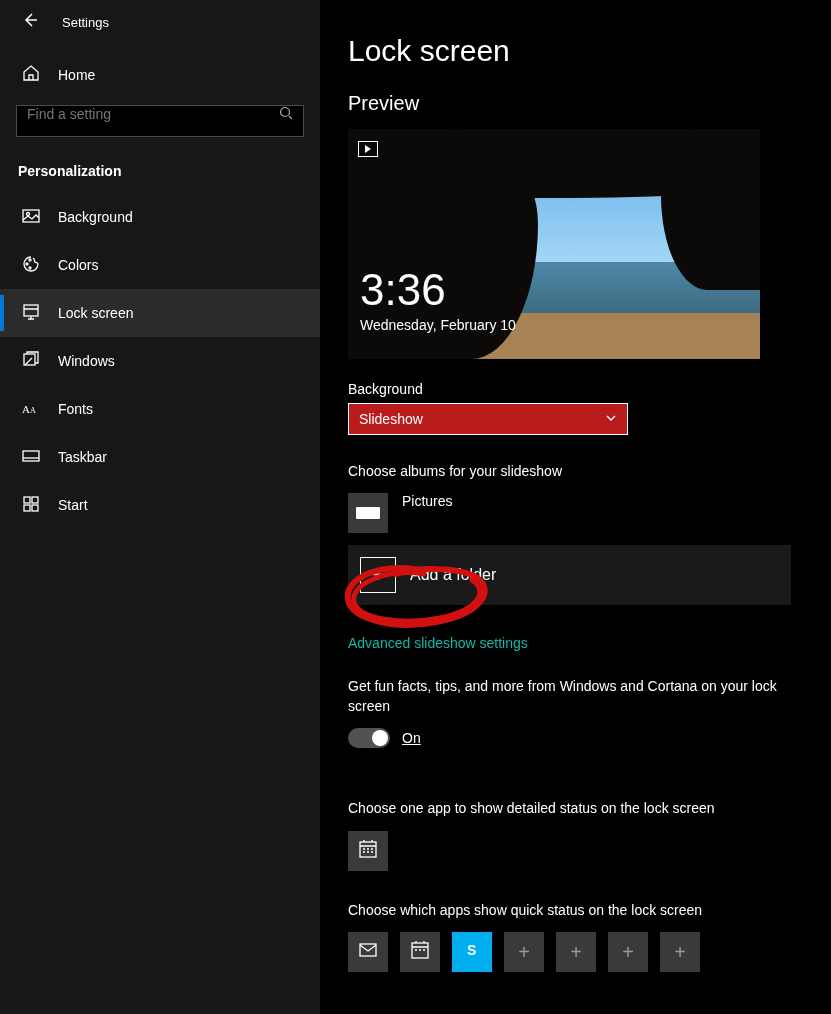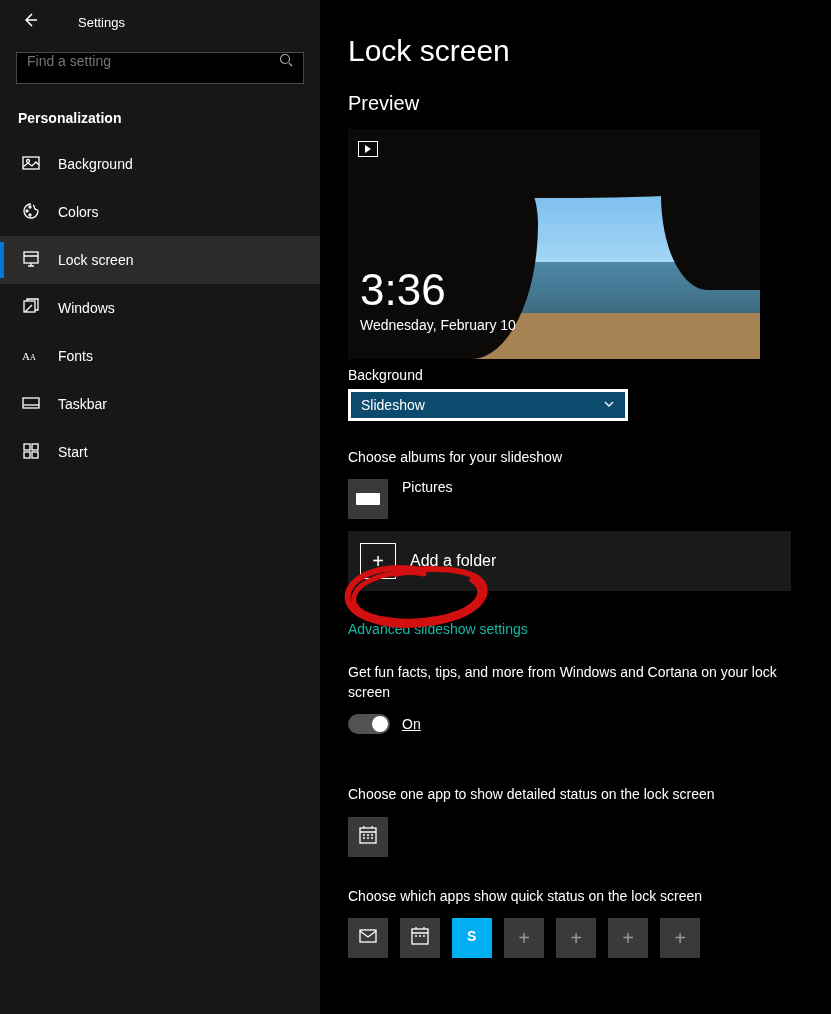--- a/index.html
+++ b/index.html
@@ -15,21 +15,21 @@
   .sidebar {
     width: 320px;
     background: #171717;
     padding: 0;
     position: relative;
   }
   .titlebar {
     display: flex;
     align-items: center;
     padding: 12px 18px 12px 22px;
-    gap: 40px;
+    gap: 24px;
   }
   .titlebar .back svg { width: 16px; height: 16px; }
   .titlebar .title { font-size: 13px; color: #fff; }
   .home-row {
     display: flex;
     align-items: center;
     gap: 18px;
     padding: 12px 18px 12px 22px;
     margin-top: 8px;
     cursor: pointer;
@@ -92,21 +92,21 @@
   }
   .section-label {
     font-size: 20px;
     font-weight: 300;
     margin-bottom: 14px;
   }
   .preview {
     position: relative;
     width: 412px;
     height: 230px;
-    margin-bottom: 8px;
+    margin-bottom: 22px;
     background: #222;
     overflow: hidden;
   }
   .sky { position:absolute; inset:0; background:linear-gradient(#5aa9e6,#9fd4f5 55%, #c8e6f7 70%);}
   .sea { position:absolute; bottom:0; left:0; right:0; height:42%; background:linear-gradient(#4d88a6,#305261);}
   .beach{position:absolute;bottom:0;left:0;right:0;height:20%;background:#a78254;}
   .rockL{position:absolute;top:0;left:0;width:46%;height:100%;background:#0c0a08;border-radius:0 80% 60% 0/0 70% 100% 0;}
   .rockR{position:absolute;top:0;right:0;width:24%;height:70%;background:#0c0a08;border-radius:60% 0 0 80%/70% 0 0 100%;}
   .rockTop{position:absolute;top:0;left:0;right:0;height:30%;background:#0c0a08;border-radius:0 0 50% 50%/0 0 20% 20%;}
   .preview .play-badge {
@@ -120,22 +120,22 @@
     position: absolute; bottom: 44px; left: 12px;
     font-size: 44px; font-weight: 300;
   }
   .preview .date {
     position: absolute; bottom: 26px; left: 12px;
     font-size: 14px;
   }
   .field-label { font-size: 14px; margin-bottom: 6px; }
   .dropdown {
     width: 280px; height: 32px;
-    border: 3px solid #ffffff;
-    background: #0c4a6e;
+    border: 1px solid #ffffff;
+    background: #b91c1c;
     display: flex; align-items: center; justify-content: space-between;
     padding: 0 10px;
     font-size: 14px;
     cursor: pointer;
     margin-bottom: 28px;
   }
   .dropdown svg{width:12px;height:12px;}
   .subheading { font-size: 14px; margin-bottom: 14px; }
   .album-item {
     display: flex; align-items: flex-start; gap: 14px;
@@ -194,20 +194,28 @@
 <div class="sidebar">
   <div class="titlebar">
     <span class="back">
       <svg viewBox="0 0 16 16" stroke="#fff" fill="none" stroke-width="1.5">
           <path d="M10 2 L4 8 L10 14 M4 8 H15"></path>
         </svg>
     </span>
     <span class="title">Settings</span>
   </div>
 
+  <div class="home-row">
+    <span>
+      <svg viewBox="0 0 18 18" stroke="#fff" fill="none" stroke-width="1.3">
+          <path d="M2 8 L9 2 L16 8 V16 H2 Z M7 16 V11 H11 V16"></path>
+        </svg>
+    </span>
+    <span>Home</span>
+  </div>
 
   <div class="search-wrap">
     <div class="search">
       <input placeholder="Find a setting" style="">
       <span>
         <svg viewBox="0 0 14 14" stroke="#aaa" fill="none" stroke-width="1.2">
             <circle cx="6" cy="6" r="4.5"></circle>
             <path d="M10 10 L13 13"></path>
           </svg>
       </span>

